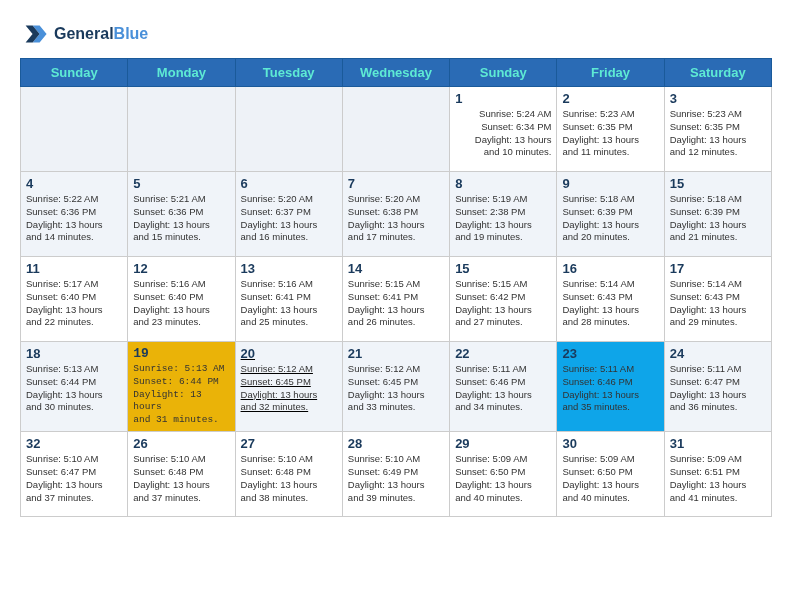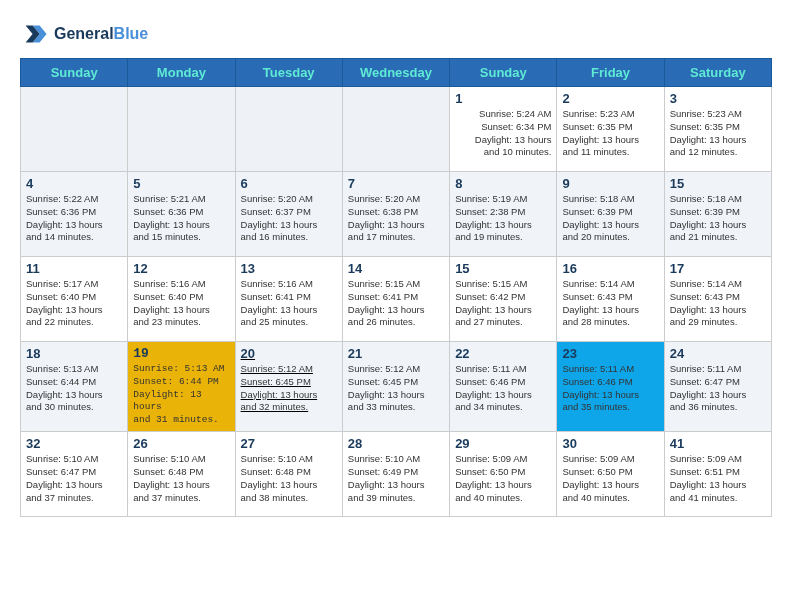--- a/index.html
+++ b/index.html
@@ -329,21 +329,21 @@
 and 40 minutes.</div>
         </td>
         <td>
           <div class="day-number">30</div>
           <div class="day-info" style="white-space: pre-line;">Sunrise: 5:09 AM
 Sunset: 6:50 PM
 Daylight: 13 hours
 and 40 minutes.</div>
         </td>
         <td>
-          <div class="day-number">41</div>
+          <div class="day-number">31</div>
           <div class="day-info" style="white-space: pre-line;">Sunrise: 5:09 AM
 Sunset: 6:51 PM
 Daylight: 13 hours
 and 41 minutes.</div>
         </td>
       </tr>
     </tbody>
 </table>
 
 </body></html>

